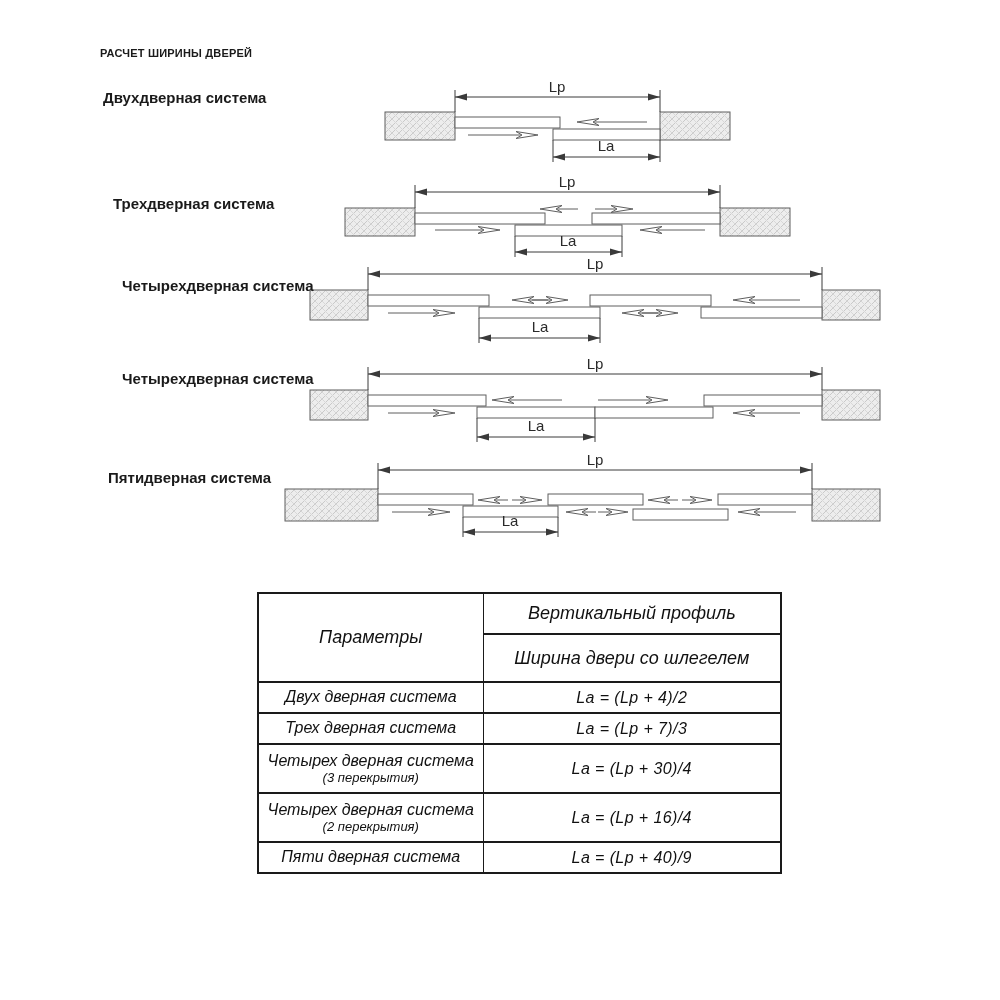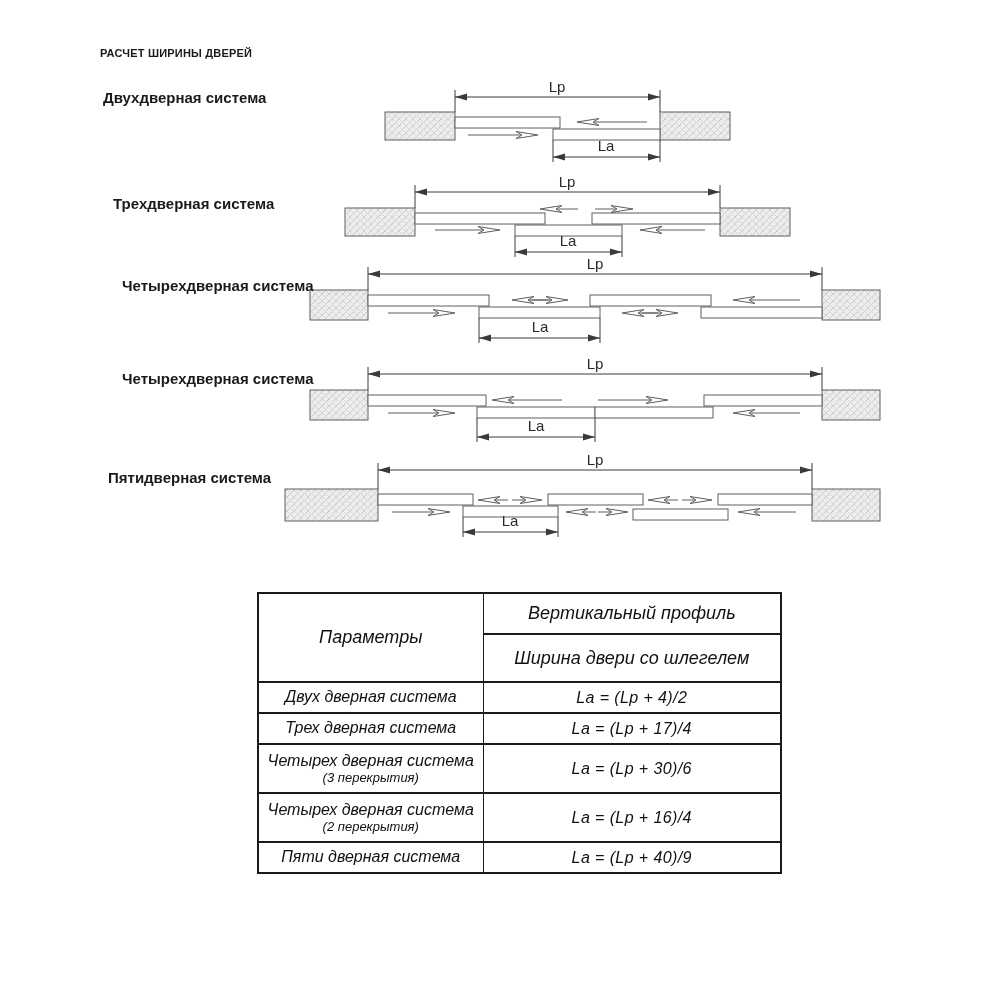--- a/index.html
+++ b/index.html
@@ -236,28 +236,28 @@
       </tr>
       <tr>
         <td class="prof-sub">Ширина двери со шлегелем</td>
       </tr>
       <tr class="row-s">
         <td class="cell-name">Двух дверная система</td>
         <td class="formula">La = (Lp + 4)/2</td>
       </tr>
       <tr class="row-s">
         <td class="cell-name">Трех дверная система</td>
-        <td class="formula">La = (Lp + 17)/4</td>
+        <td class="formula">La = (Lp + 7)/3</td>
       </tr>
       <tr class="row-d">
         <td>
           <div class="cell-name">Четырех дверная система</div>
           <div class="cell-note">(3 перекрытия)</div>
         </td>
-        <td class="formula">La = (Lp + 30)/6</td>
+        <td class="formula">La = (Lp + 30)/4</td>
       </tr>
       <tr class="row-d">
         <td>
           <div class="cell-name">Четырех дверная система</div>
           <div class="cell-note">(2 перекрытия)</div>
         </td>
         <td class="formula">La = (Lp + 16)/4</td>
       </tr>
       <tr class="row-s">
         <td class="cell-name">Пяти дверная система</td>

